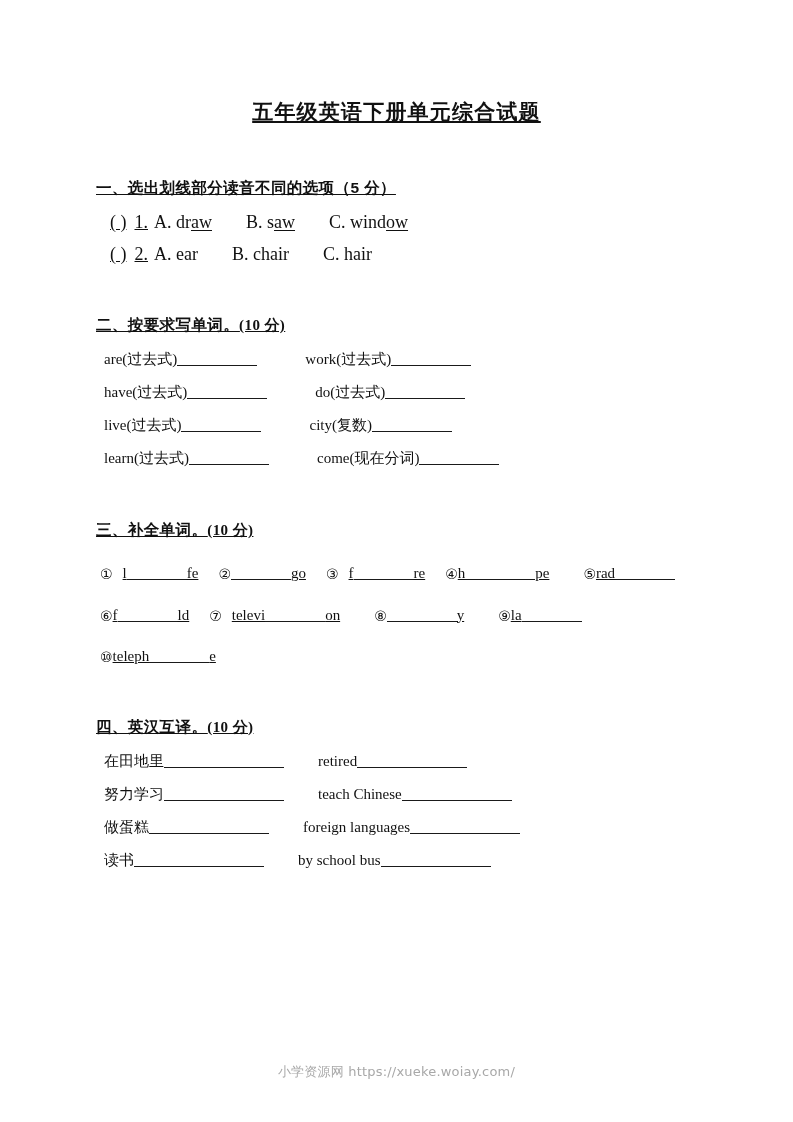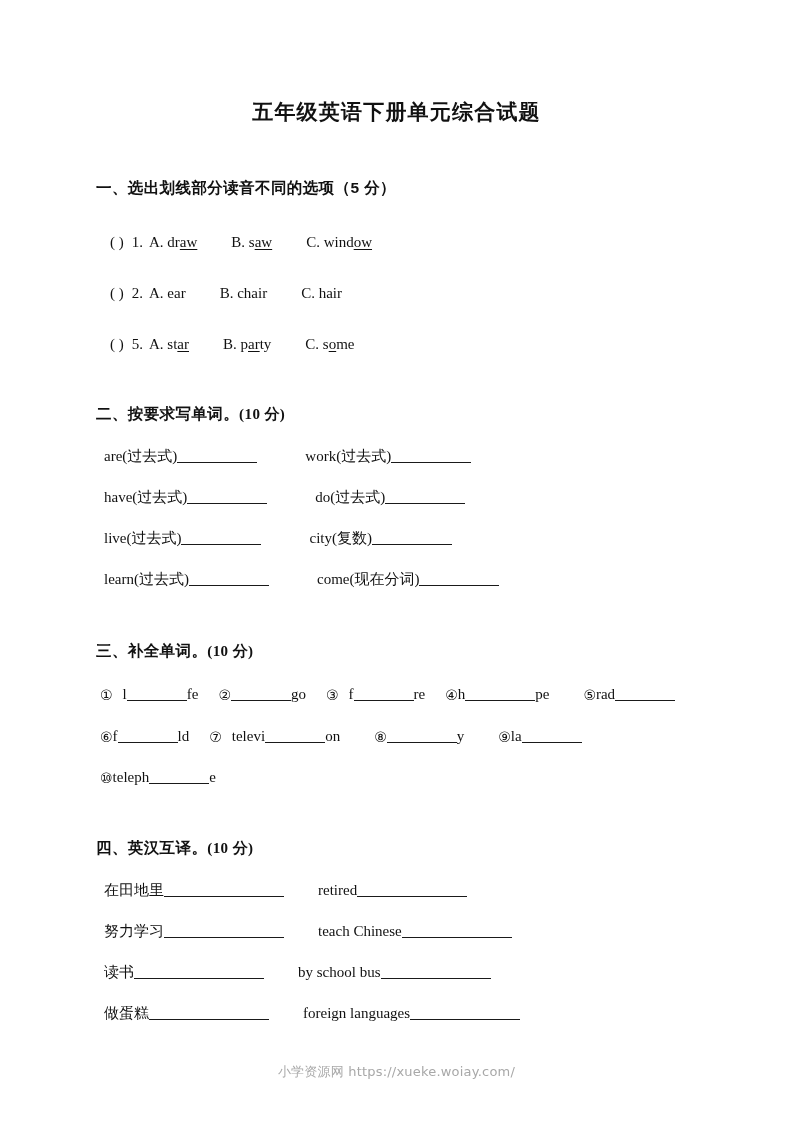--- a/index.html
+++ b/index.html
@@ -15,20 +15,21 @@
     color: #111111;
     overflow: hidden;
   }
   .page {
     position: absolute;
     left: 0; top: 0;
     width: 793px;
     height: 1122px;
     box-sizing: border-box;
     padding: 0 96px;
+    text-decoration: underline;
   }
   .doc-title {
     text-align: center;
     font-size: 21px;
     font-weight: bold;
     letter-spacing: 1.2px;
     margin-top: 98px;
     font-family: "Liberation Sans", "DejaVu Sans", sans-serif;
   }
   .section-head {
@@ -37,36 +38,36 @@
     font-family: "Liberation Sans", "DejaVu Sans", sans-serif;
     letter-spacing: 0.4px;
     margin-top: 52px;
     margin-bottom: 4px;
   }
   .section-head .pts {
     font-family: "Liberation Serif", "DejaVu Serif", serif;
     font-size: 15px;
   }
   .q-row {
-    font-size: 15px;
+    font-size: 18px;
     line-height: 1;
-    margin-top: 36px;
+    margin-top: 14px;
     white-space: nowrap;
   }
   .q-row .brk { letter-spacing: 0; }
   .q-row .num { margin-left: 8px; }
   .opt { display: inline-block; }
   .opt-a { margin-left: 6px; }
   .opt-b { margin-left: 34px; }
   .opt-c { margin-left: 34px; }
   .u { text-decoration: underline; text-underline-offset: 2px; }
 
   .pair-row {
     font-size: 15px;
-    margin-top: 22px;
+    margin-top: 14px;
     white-space: nowrap;
   }
   .pair-row .cell-left { display: inline-block; }
   .pair-row .cell-right { display: inline-block; }
   .blank {
     display: inline-block;
     border-bottom: 1px solid #1a1a1a;
     height: 0.95em;
     vertical-align: -2px;
   }
@@ -124,23 +125,20 @@
     <div class="q-row">
       <span class="brk">(    )</span><span class="num">1.</span><span class="opt opt-a"><span>A. dr</span><span class="u">aw</span><span></span></span><span class="opt opt-b"><span>B. s</span><span class="u">aw</span><span></span></span><span class="opt opt-c"><span>C. wind</span><span class="u">ow</span><span></span></span>
     </div>
 
     <div class="q-row">
       <span class="brk">(    )</span><span class="num">2.</span><span class="opt opt-a"><span>A. ear</span><span class="u"></span><span></span></span><span class="opt opt-b"><span>B. chair</span><span class="u"></span><span></span></span><span class="opt opt-c"><span>C. hair</span><span class="u"></span><span></span></span>
     </div>
 
 
 
-    <div class="q-row">
-      <span class="brk">(    )</span><span class="num">5.</span><span class="opt opt-a"><span>A. st</span><span class="u">ar</span><span></span></span><span class="opt opt-b"><span>B. p</span><span class="u">ar</span><span>ty</span></span><span class="opt opt-c"><span>C. s</span><span class="u">o</span><span>me</span></span>
-    </div>
   </div>
 
   <div class="section-head"><span>二、按要求写单词。</span><span class="pts">(10 分)</span></div>
 
   <div class="sec2-indent">
     <div class="pair-row">
       <span class="cell-left"><span>are(过去式)</span><span class="blank b80"></span></span><span class="cell-right col-right-2"><span>work(过去式)</span><span class="blank b80"></span></span>
     </div>
     <div class="pair-row">
       <span class="cell-left"><span>have(过去式)</span><span class="blank b80"></span></span><span class="cell-right col-right-2"><span>do(过去式)</span><span class="blank b80"></span></span>
@@ -172,22 +170,22 @@
   <div class="section-head"><span>四、英汉互译。</span><span class="pts">(10 分)</span></div>
 
   <div class="sec4-indent">
     <div class="pair-row">
       <span class="cell-left"><span>在田地里</span><span class="blank b120"></span></span><span class="cell-right col-right-4"><span>retired</span><span class="blank b110"></span></span>
     </div>
     <div class="pair-row">
       <span class="cell-left"><span>努力学习</span><span class="blank b120"></span></span><span class="cell-right col-right-4"><span>teach Chinese</span><span class="blank b110"></span></span>
     </div>
     <div class="pair-row">
-      <span class="cell-left"><span>读书</span><span class="blank b130"></span></span><span class="cell-right col-right-4"><span>by school bus</span><span class="blank b110"></span></span>
+      <span class="cell-left"><span>做蛋糕</span><span class="blank b120"></span></span><span class="cell-right col-right-4"><span>foreign languages</span><span class="blank b110"></span></span>
     </div>
     <div class="pair-row">
-      <span class="cell-left"><span>做蛋糕</span><span class="blank b120"></span></span><span class="cell-right col-right-4"><span>foreign languages</span><span class="blank b110"></span></span>
+      <span class="cell-left"><span>读书</span><span class="blank b130"></span></span><span class="cell-right col-right-4"><span>by school bus</span><span class="blank b110"></span></span>
     </div>
   </div>
 
   <div class="watermark">小学资源网 https://xueke.woiay.com/</div>
 
 </div>
 
 </body></html>

